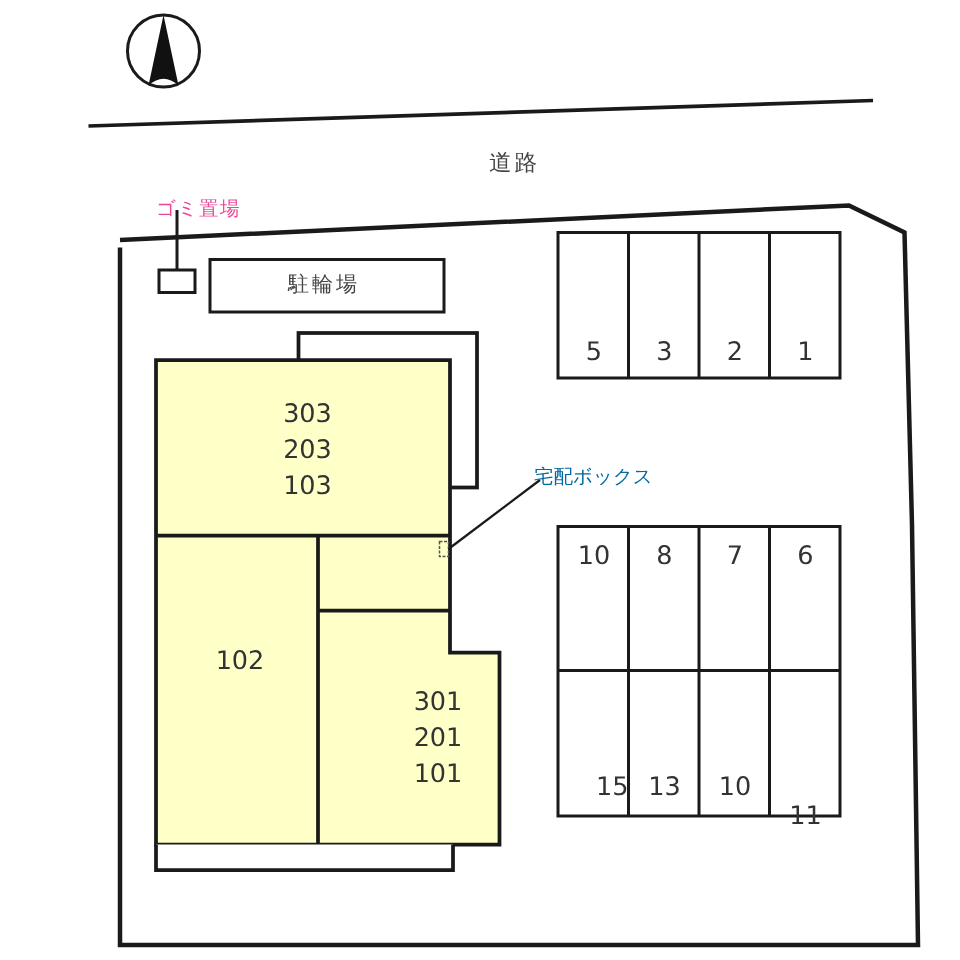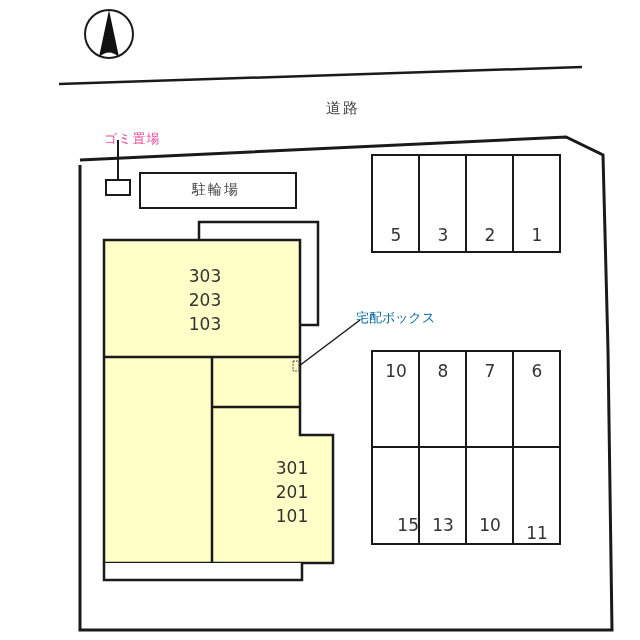--- a/index.html
+++ b/index.html
@@ -66,33 +66,34 @@
 <div class="lbl gomi-label">ゴミ置場</div>
 <div class="lbl bike-label">駐輪場</div>
 <div class="lbl deliv-label">宅配ボックス</div>
 
 <div class="unit" style="left:160px;top:264px;">
   <span>303</span>
   <span>203</span>
   <span>103</span>
 </div>
 <div class="unit" style="left:115px;top:429px;">
+  <span>102</span>
 </div>
 <div class="unit" style="left:247px;top:456px;">
   <span>301</span>
   <span>201</span>
   <span>101</span>
 </div>
 
 <div class="space-num" style="left:373px;top:225px;">5</div>
 <div class="space-num" style="left:420px;top:225px;">3</div>
 <div class="space-num" style="left:467px;top:225px;">2</div>
 <div class="space-num" style="left:514px;top:225px;">1</div>
 
 <div class="space-num" style="left:373px;top:361px;">10</div>
 <div class="space-num" style="left:420px;top:361px;">8</div>
 <div class="space-num" style="left:467px;top:361px;">7</div>
 <div class="space-num" style="left:514px;top:361px;">6</div>
 
 <div class="space-num" style="left:373px;top:515px;text-align:right;">15</div>
 <div class="space-num" style="left:420px;top:515px;">13</div>
 <div class="space-num" style="left:467px;top:515px;">10</div>
-<div class="space-num" style="left:514px;top:523px;">11</div>
+<div class="space-num" style="left:514px;top:534px;">11</div>
 
 </body></html>

